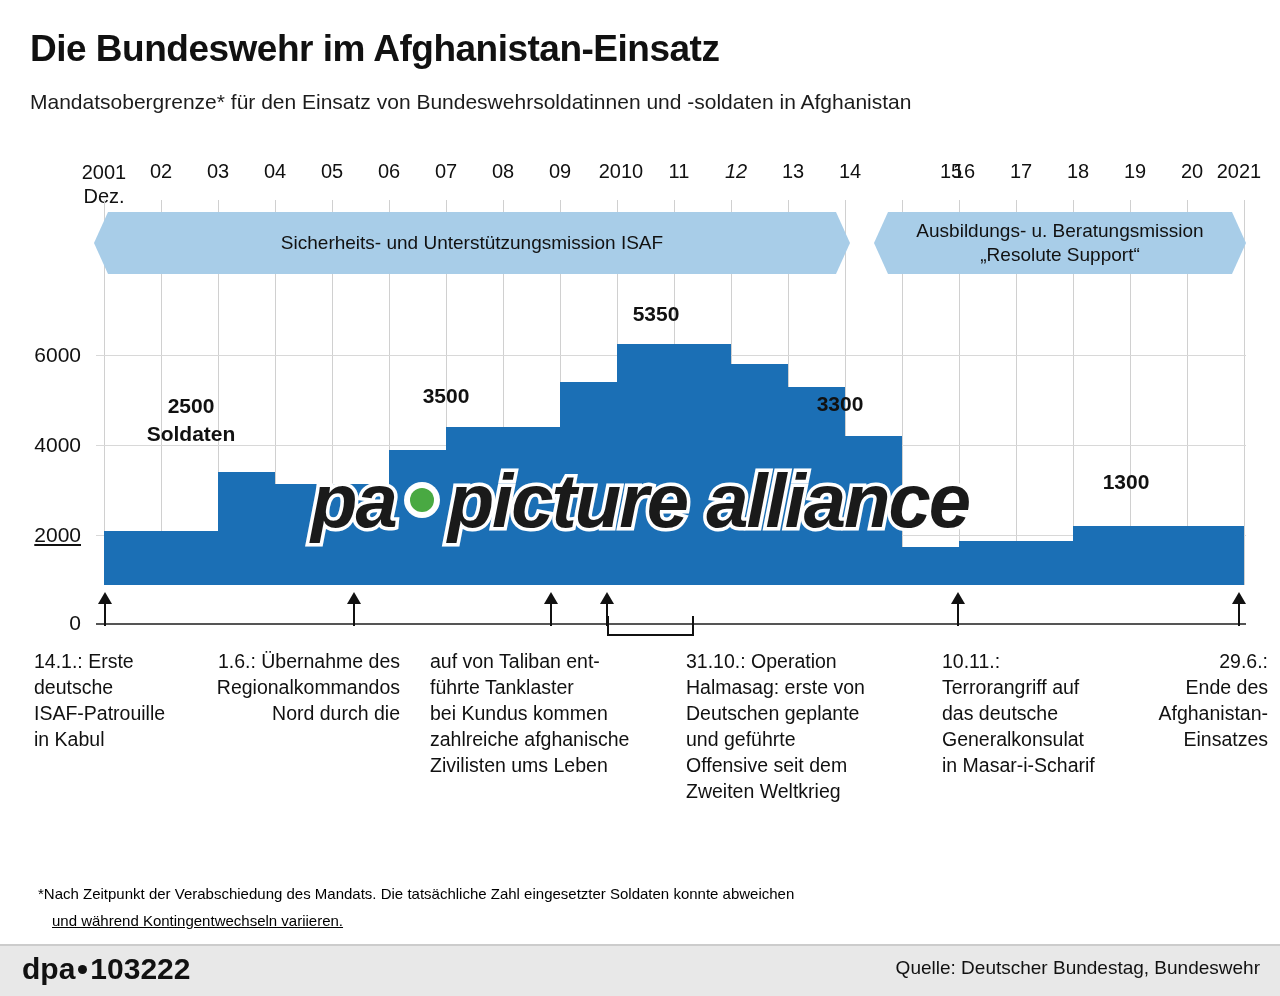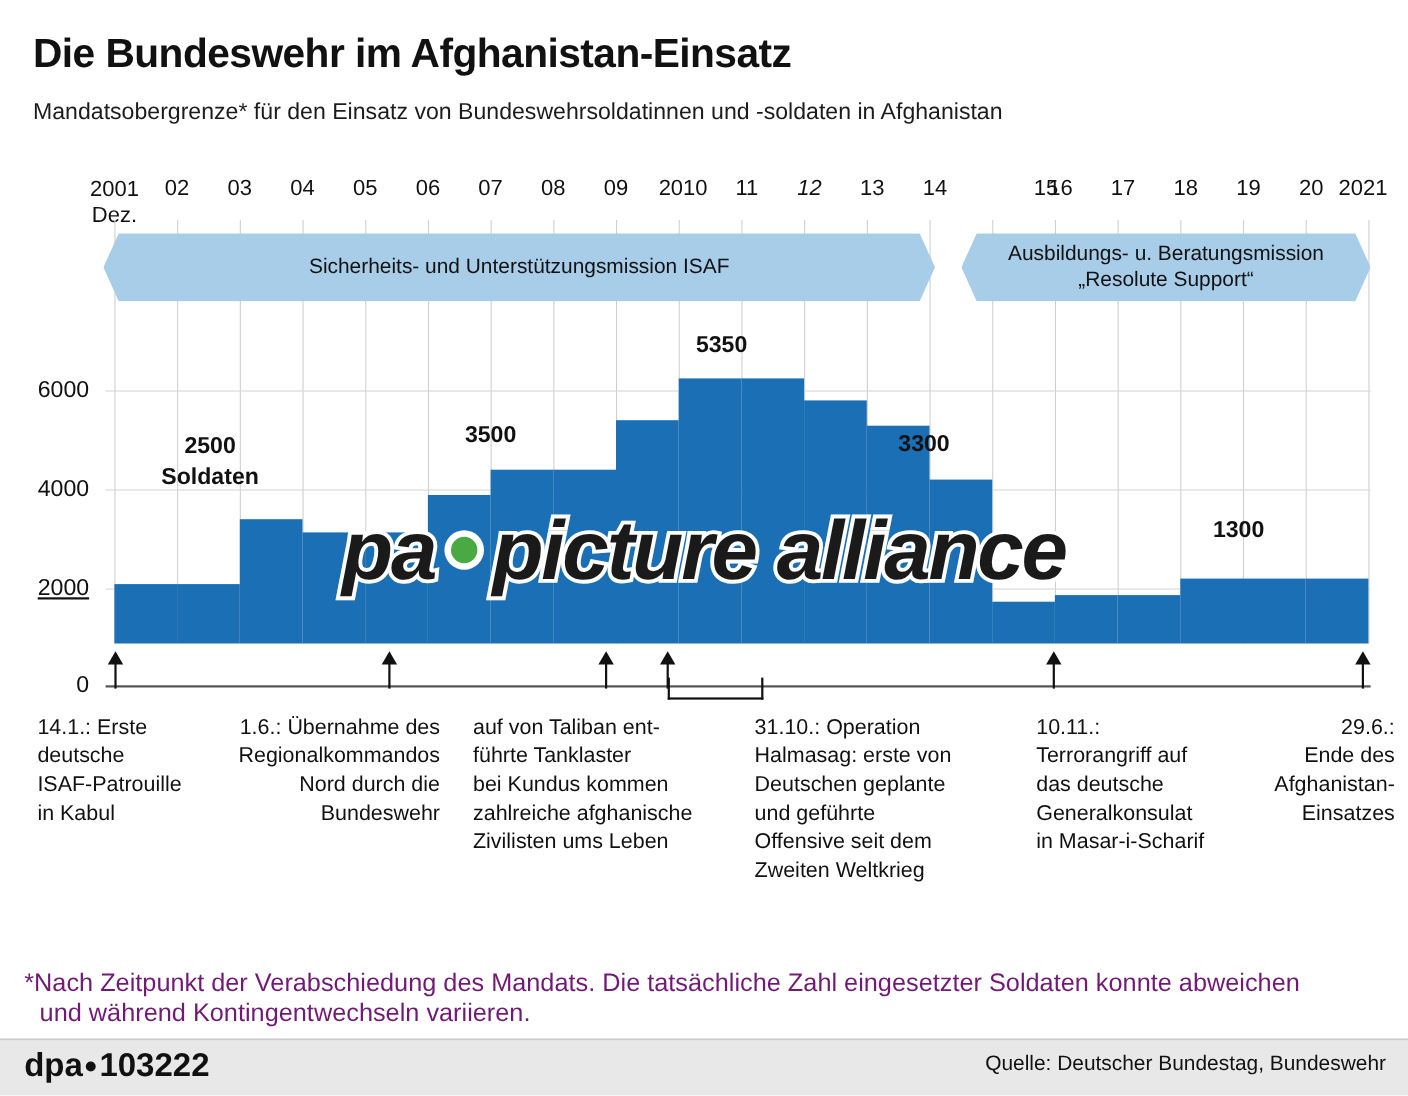--- a/index.html
+++ b/index.html
@@ -222,28 +222,28 @@
     position: absolute;
     font-size: 19.5px;
     line-height: 26px;
     color: #111111;
   }
   .note.right { text-align: right; }
 
   
   .footnote {
     position: absolute;
-    left: 22px;
+    left: 38px;
     top: 880px;
     width: 1200px;
-    font-size: 23px;
+    font-size: 15px;
     line-height: 27px;
-    color: #701a75;
-  }
-  .footnote .ind { padding-left: 14px; display: block; }
+    color: #000000;
+  }
+  .footnote .ind { padding-left: 14px; display: block; text-decoration: underline; }
   .rule {
     position: absolute;
     left: 0;
     top: 944px;
     width: 1280px;
     height: 2px;
     background: #cccccc;
   }
 
   
@@ -431,21 +431,20 @@
     <div>14.1.: Erste</div>
     <div>deutsche</div>
     <div>ISAF-Patrouille</div>
     <div>in Kabul</div>
   </div>
 
   <div class="note right" style="left:170px; top:648px; width:230px;">
     <div>1.6.: Übernahme des</div>
     <div>Regionalkommandos</div>
     <div>Nord durch die</div>
-    <div>Bundeswehr</div>
   </div>
 
   <div class="note" style="left:430px; top:648px; width:240px;">
     <div>auf von Taliban ent-</div>
     <div>führte Tanklaster</div>
     <div>bei Kundus kommen</div>
     <div>zahlreiche afghanische</div>
     <div>Zivilisten ums Leben</div>
   </div>
 

